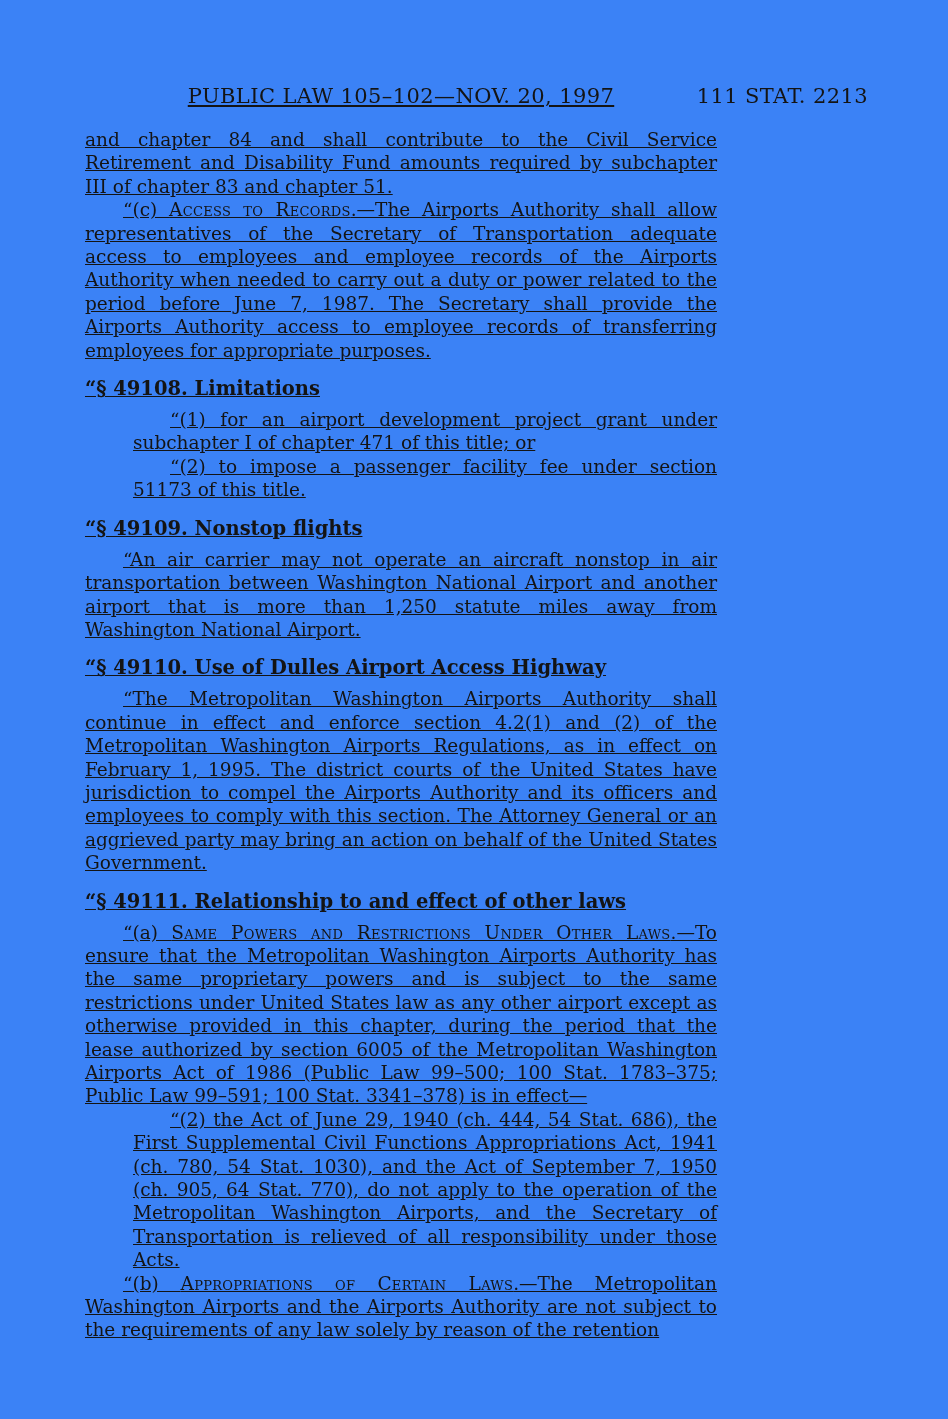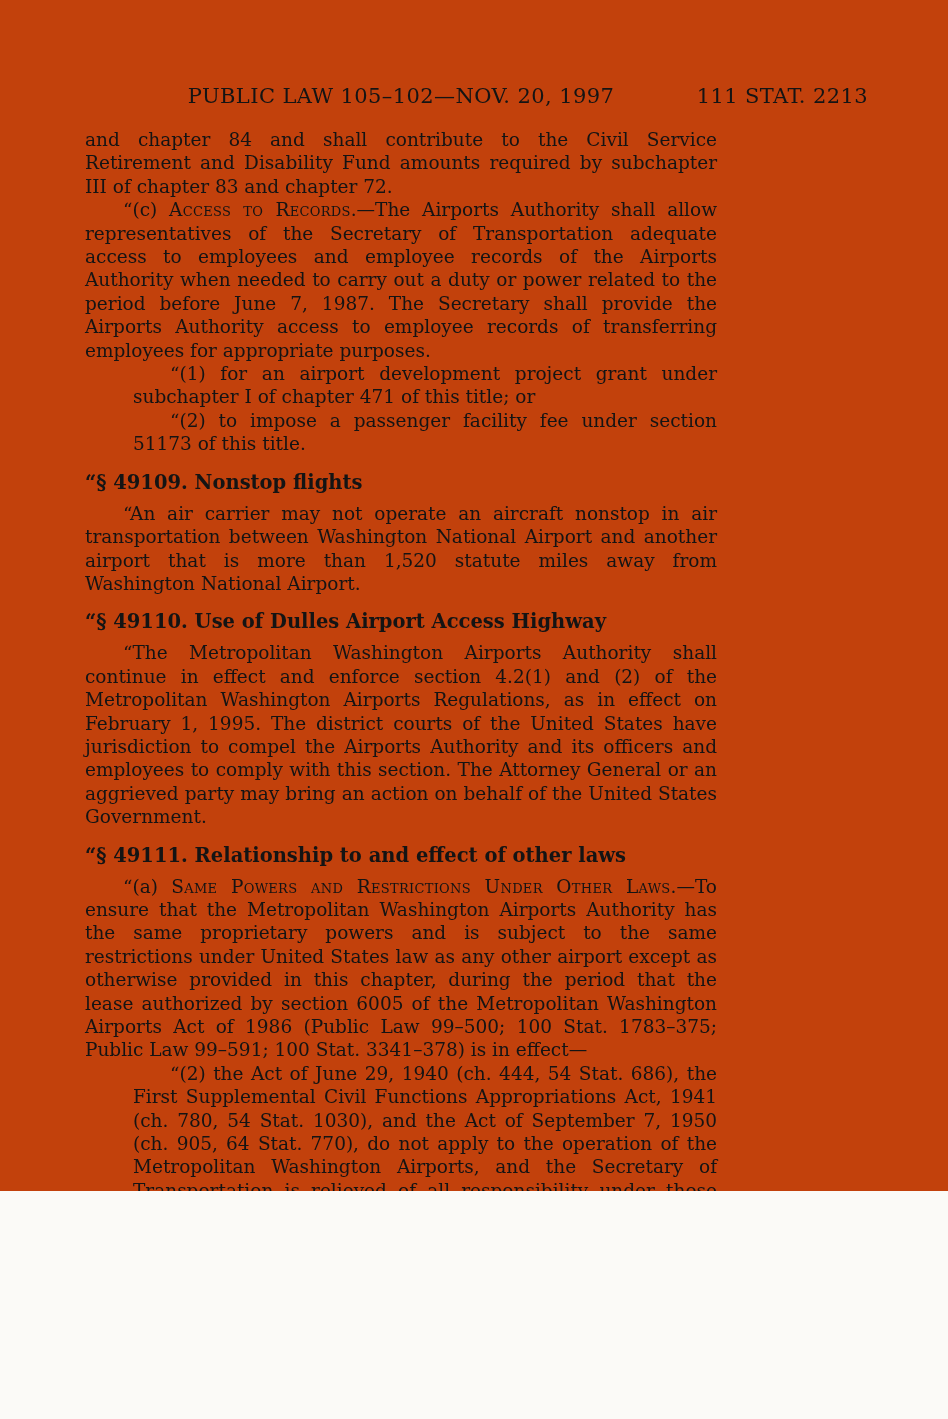--- a/index.html
+++ b/index.html
@@ -3,25 +3,26 @@
 <meta charset="utf-8">
 <style>
   html, body {
     margin: 0;
     padding: 0;
     background: #fbfaf7;
   }
   .page {
     position: relative;
     width: 948px;
-    height: 1191px;
-    background: #c2410c;
+    height: 1419px;
+    background: #3b82f6;
     color: #141414;
     font-family: "DejaVu Serif", "Liberation Serif", serif;
     overflow: hidden;
+    text-decoration: underline;
   }
   .header {
     position: relative;
     padding-top: 84px;
     height: 26px;
   }
   .law-title {
     margin-left: 85px;
     width: 632px;
     text-align: center;
@@ -74,29 +75,30 @@
 
 <div class="page">
 
   <div class="header">
     <div class="law-title">PUBLIC LAW 105–102—NOV. 20, 1997</div>
     <div class="stat-page">111 STAT. 2213</div>
   </div>
 
   <div class="column">
 
-    <p class="para no-indent">and chapter 84 and shall contribute to the Civil Service Retirement and Disability Fund amounts required by subchapter III of chapter 83 and chapter 72.</p>
+    <p class="para no-indent">and chapter 84 and shall contribute to the Civil Service Retirement and Disability Fund amounts required by subchapter III of chapter 83 and chapter 51.</p>
 
     <p class="para"><span>“(c) </span><span class="sc">Access to Records</span><span>.—The Airports Authority shall allow representatives of the Secretary of Transportation adequate access to employees and employee records of the Airports Authority when needed to carry out a duty or power related to the period before June 7, 1987. The Secretary shall provide the Airports Authority access to employee records of transferring employees for appropriate purposes.</span></p>
 
+    <h2 class="sec-heading">“§ 49108. Limitations</h2>
     <p class="para sub">“(1) for an airport development project grant under subchapter I of chapter 471 of this title; or</p>
     <p class="para sub">“(2) to impose a passenger facility fee under section 51173 of this title.</p>
 
     <h2 class="sec-heading">“§ 49109. Nonstop flights</h2>
-    <p class="para">“An air carrier may not operate an aircraft nonstop in air transportation between Washington National Airport and another airport that is more than 1,520 statute miles away from Washington National Airport.</p>
+    <p class="para">“An air carrier may not operate an aircraft nonstop in air transportation between Washington National Airport and another airport that is more than 1,250 statute miles away from Washington National Airport.</p>
 
     <h2 class="sec-heading">“§ 49110. Use of Dulles Airport Access Highway</h2>
     <p class="para">“The Metropolitan Washington Airports Authority shall continue in effect and enforce section 4.2(1) and (2) of the Metropolitan Washington Airports Regulations, as in effect on February 1, 1995. The district courts of the United States have jurisdiction to compel the Airports Authority and its officers and employees to comply with this section. The Attorney General or an aggrieved party may bring an action on behalf of the United States Government.</p>
 
     <h2 class="sec-heading">“§ 49111. Relationship to and effect of other laws</h2>
     <p class="para"><span>“(a) </span><span class="sc">Same Powers and Restrictions Under Other Laws</span><span>.—To ensure that the Metropolitan Washington Airports Authority has the same proprietary powers and is subject to the same restrictions under United States law as any other airport except as otherwise provided in this chapter, during the period that the lease authorized by section 6005 of the Metropolitan Washington Airports Act of 1986 (Public Law 99–500; 100 Stat. 1783–375; Public Law 99–591; 100 Stat. 3341–378) is in effect—</span></p>
     <p class="para sub">“(2) the Act of June 29, 1940 (ch. 444, 54 Stat. 686), the First Supplemental Civil Functions Appropriations Act, 1941 (ch. 780, 54 Stat. 1030), and the Act of September 7, 1950 (ch. 905, 64 Stat. 770), do not apply to the operation of the Metropolitan Washington Airports, and the Secretary of Transportation is relieved of all responsibility under those Acts.</p>
     <p class="para"><span>“(b) </span><span class="sc">Appropriations of Certain Laws</span><span>.—The Metropolitan Washington Airports and the Airports Authority are not subject to the requirements of any law solely by reason of the retention</span></p>
 
   </div>

